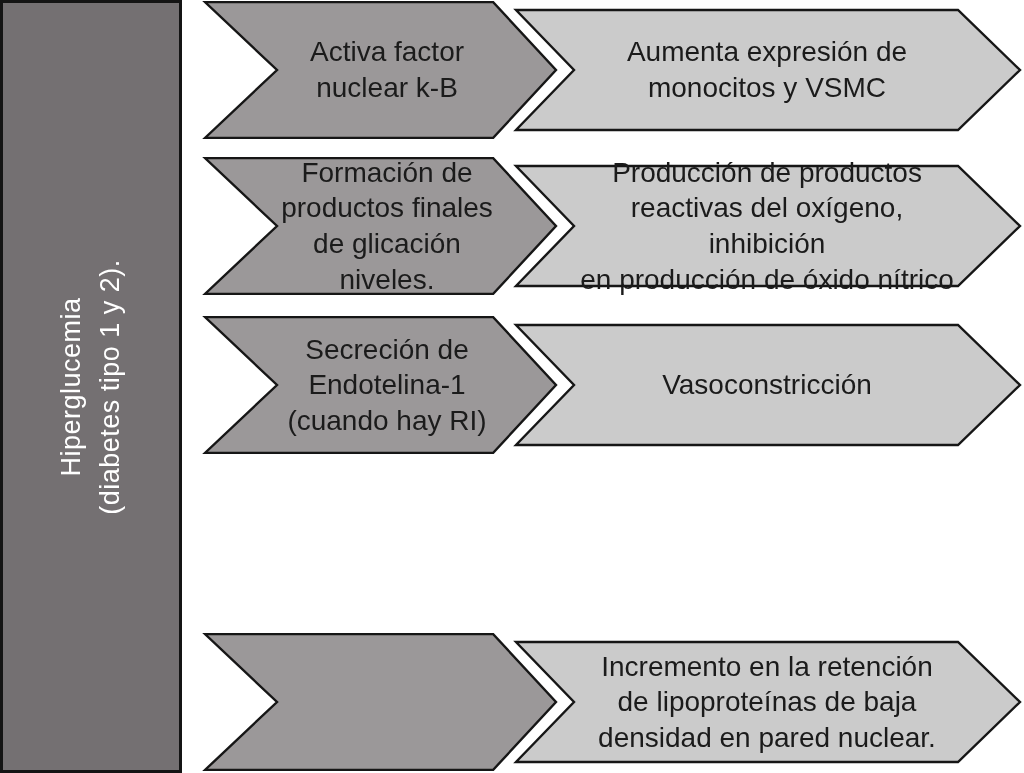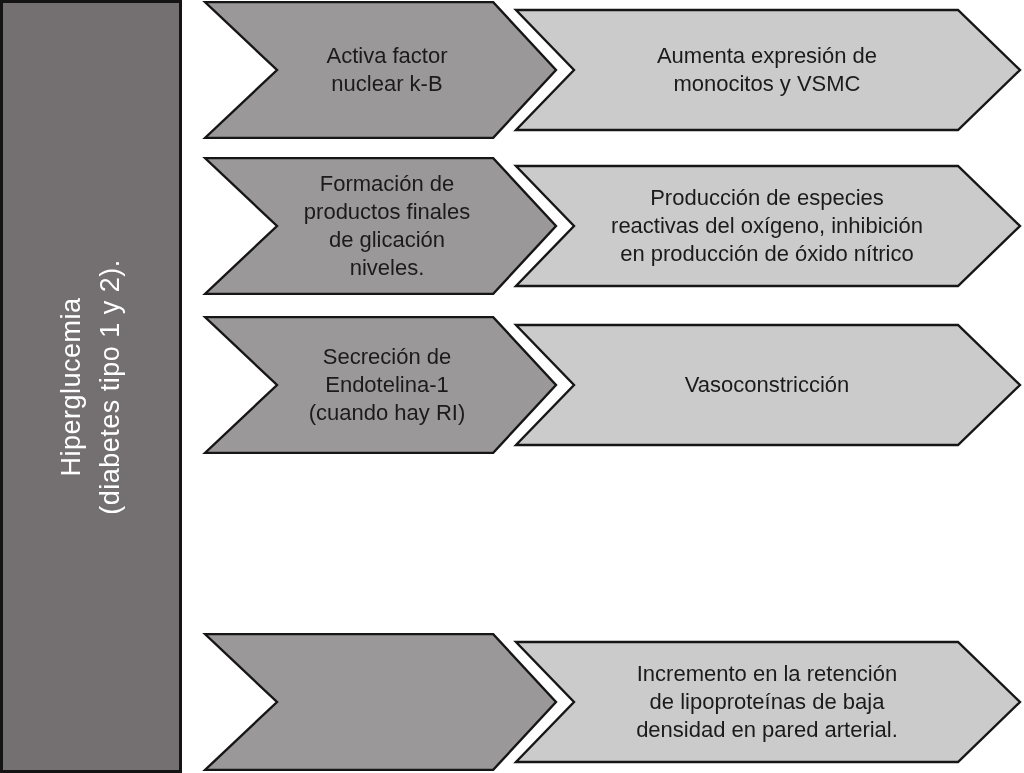--- a/index.html
+++ b/index.html
@@ -68,21 +68,21 @@
   }
   .cause-text, .effect-text {
     position: absolute;
     top: 0;
     height: 100%;
     display: flex;
     align-items: center;
     justify-content: center;
     text-align: center;
     color: #1b1b1b;
-    font-size: 22px;
+    font-size: 28px;
     line-height: 1.27;
     white-space: pre-line;
   }
   .cause-text {
     left: 272px;
     width: 230px;
   }
   .effect-text {
     left: 578px;
     width: 378px;
@@ -111,21 +111,21 @@
 
   <div class="row" style="top:157px">
     <svg class="row-svg" viewBox="0 0 1024 138">
       <polygon class="arrow-dark" points="205,1 493,1 556,69 493,137 205,137 277,69"></polygon>
       <polygon class="arrow-light" points="516,9 958,9 1020,69 958,129 516,129 574,69"></polygon>
     </svg>
     <div class="cause-text">Formación de
 productos finales
 de glicación
 niveles.</div>
-    <div class="effect-text">Producción de especies
+    <div class="effect-text">Producción de productos
 reactivas del oxígeno, inhibición
 en producción de óxido nítrico</div>
   </div>
 
   <div class="row" style="top:316px">
     <svg class="row-svg" viewBox="0 0 1024 138">
       <polygon class="arrow-dark" points="205,1 493,1 556,69 493,137 205,137 277,69"></polygon>
       <polygon class="arrow-light" points="516,9 958,9 1020,69 958,129 516,129 574,69"></polygon>
     </svg>
     <div class="cause-text">Secreción de
@@ -135,16 +135,16 @@
   </div>
 
 
   <div class="row" style="top:633px">
     <svg class="row-svg" viewBox="0 0 1024 138">
       <polygon class="arrow-dark" points="205,1 493,1 556,69 493,137 205,137 277,69"></polygon>
       <polygon class="arrow-light" points="516,9 958,9 1020,69 958,129 516,129 574,69"></polygon>
     </svg>
     <div class="effect-text">Incremento en la retención
 de lipoproteínas de baja
-densidad en pared arterial.</div>
+densidad en pared nuclear.</div>
   </div>
 
 </div>
 
 </body></html>

